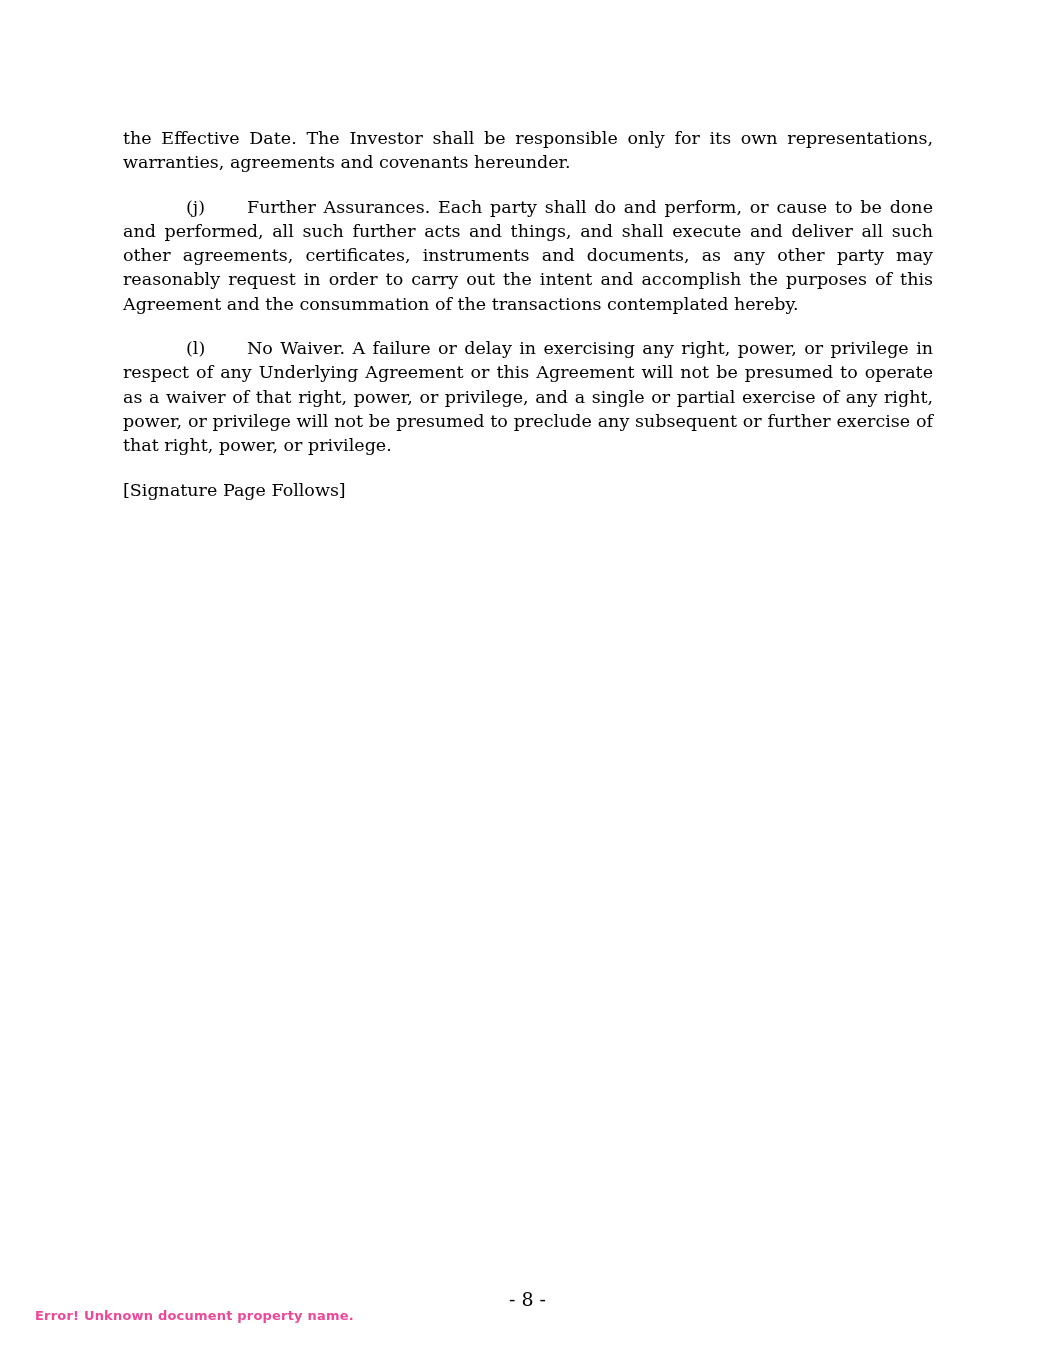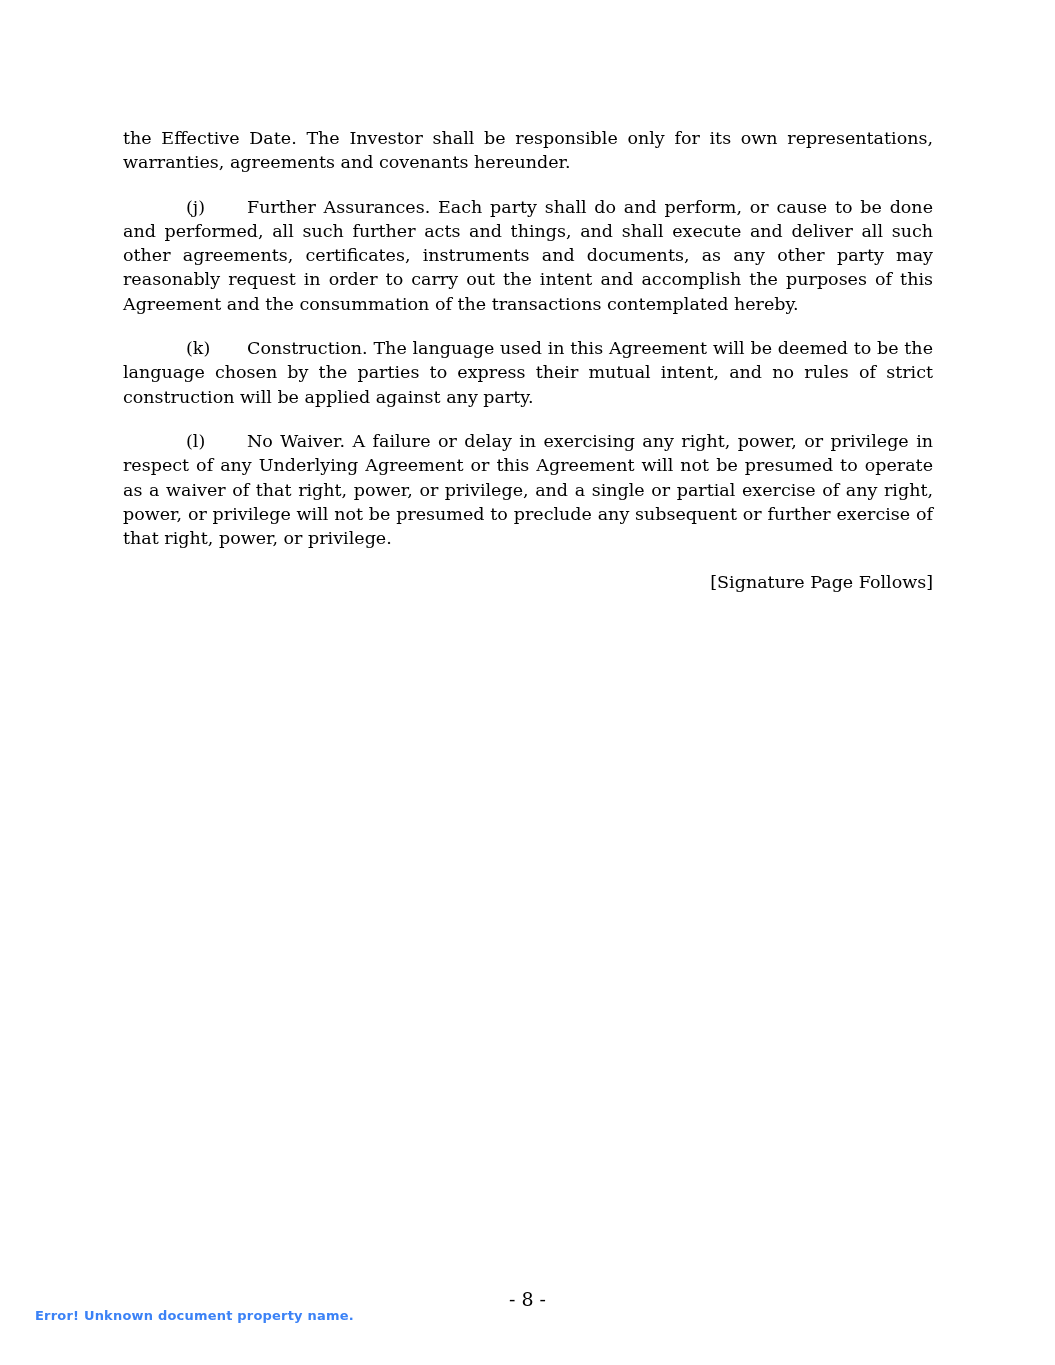--- a/index.html
+++ b/index.html
@@ -32,21 +32,21 @@
   }
   .clause {
     text-indent: 63px; 
   }
   .tab-label {
     display: inline-block;
     width: 61px;      
     text-indent: 0;
   }
   .signature {
-    text-align: right;
+    text-align: left;
     text-indent: 0;
     margin-top: 6px;
   }
   .page-number {
     position: absolute;
     left: 0;
     top: 1288px;
     width: 1055px;
     text-align: center;
     font-family: "DejaVu Serif", "Liberation Serif", serif;
@@ -54,35 +54,34 @@
     color: #000000;
   }
   .error-footer {
     position: absolute;
     left: 35px;
     top: 1308px;
     font-family: "DejaVu Sans", "Liberation Sans", sans-serif;
     font-weight: bold;
     font-size: 13px;
     letter-spacing: 0.2px;
-    color: #3b82f6;
+    color: #ec4899;
   }
 </style>
 </head>
 <body>
 
 <div class="page">
 
   <div class="content">
 
     <p class="para">the Effective Date. The Investor shall be responsible only for its own representations, warranties, agreements and covenants hereunder.</p>
 
     <p class="para clause"><span class="tab-label">(j)</span><span>Further Assurances.</span> <span>Each party shall do and perform, or cause to be done and performed, all such further acts and things, and shall execute and deliver all such other agreements, certificates, instruments and documents, as any other party may reasonably request in order to carry out the intent and accomplish the purposes of this Agreement and the consummation of the transactions contemplated hereby.</span></p>
 
-    <p class="para clause"><span class="tab-label">(k)</span><span>Construction.</span> <span>The language used in this Agreement will be deemed to be the language chosen by the parties to express their mutual intent, and no rules of strict construction will be applied against any party.</span></p>
 
     <p class="para clause"><span class="tab-label">(l)</span><span>No Waiver.</span> <span>A failure or delay in exercising any right, power, or privilege in respect of any Underlying Agreement or this Agreement will not be presumed to operate as a waiver of that right, power, or privilege, and a single or partial exercise of any right, power, or privilege will not be presumed to preclude any subsequent or further exercise of that right, power, or privilege.</span></p>
 
 
     <p class="para signature">[Signature Page Follows]</p>
 
   </div>
 
   <div class="page-number">- 8 -</div>
 

